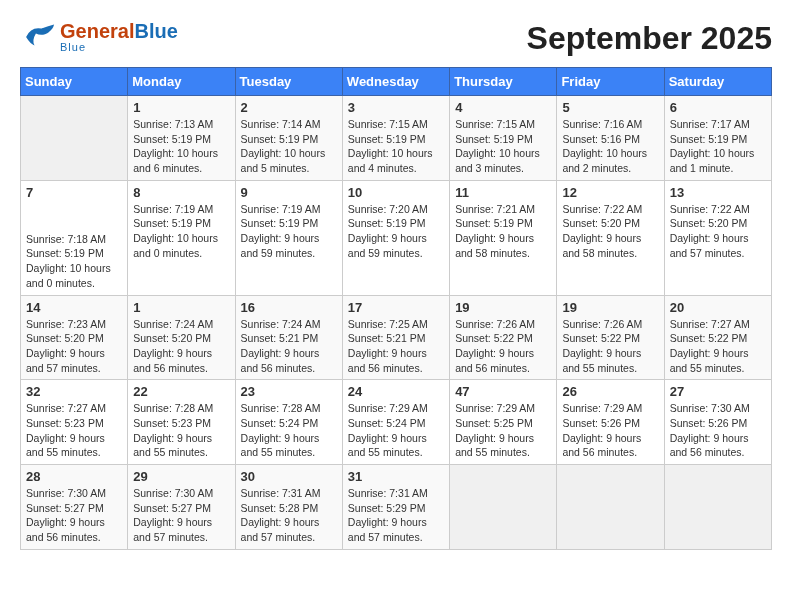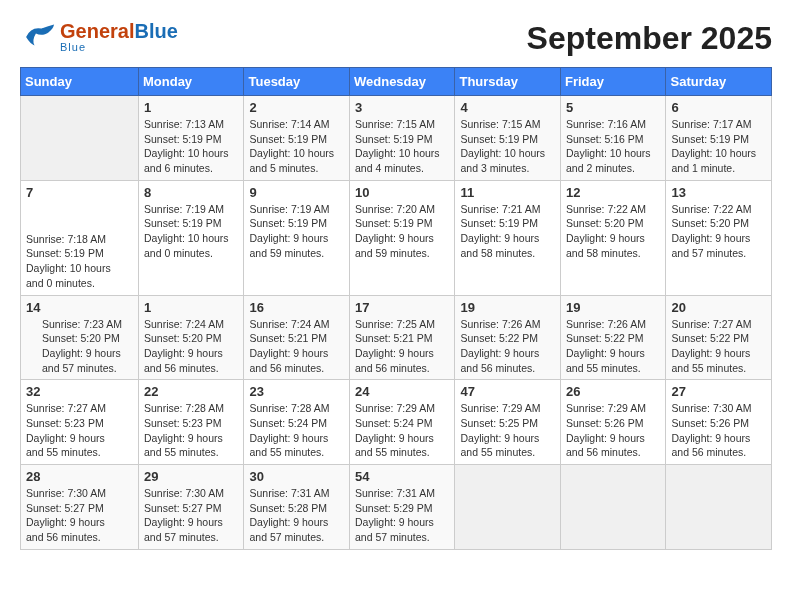--- a/index.html
+++ b/index.html
@@ -224,21 +224,21 @@
           <span class="day-num">13</span>
           <div class="day-info" style="white-space: pre-line;">Sunrise: 7:22 AM
 Sunset: 5:20 PM
 Daylight: 9 hours
 and 57 minutes.</div>
         </td>
       </tr>
       <tr>
         <td>
           <span class="day-num">14</span>
-          <div class="day-info" style="white-space: pre-line; margin-left: 16px;">Sunrise: 7:23 AM
+          <div class="day-info" style="white-space: pre-line;">Sunrise: 7:23 AM
 Sunset: 5:20 PM
 Daylight: 9 hours
 and 57 minutes.</div>
         </td>
         <td>
           <span class="day-num">1</span>
           <div class="day-info" style="white-space: pre-line;">Sunrise: 7:24 AM
 Sunset: 5:20 PM
 Daylight: 9 hours
 and 56 minutes.</div>
@@ -346,21 +346,21 @@
 and 57 minutes.</div>
         </td>
         <td>
           <span class="day-num">30</span>
           <div class="day-info" style="white-space: pre-line;">Sunrise: 7:31 AM
 Sunset: 5:28 PM
 Daylight: 9 hours
 and 57 minutes.</div>
         </td>
         <td>
-          <span class="day-num">54</span>
+          <span class="day-num">31</span>
           <div class="day-info" style="white-space: pre-line;">Sunrise: 7:31 AM
 Sunset: 5:29 PM
 Daylight: 9 hours
 and 57 minutes.</div>
         </td>
         <td class="empty-cell"></td>
         <td class="empty-cell"></td>
         <td class="empty-cell"></td>
       </tr>
     </tbody>

